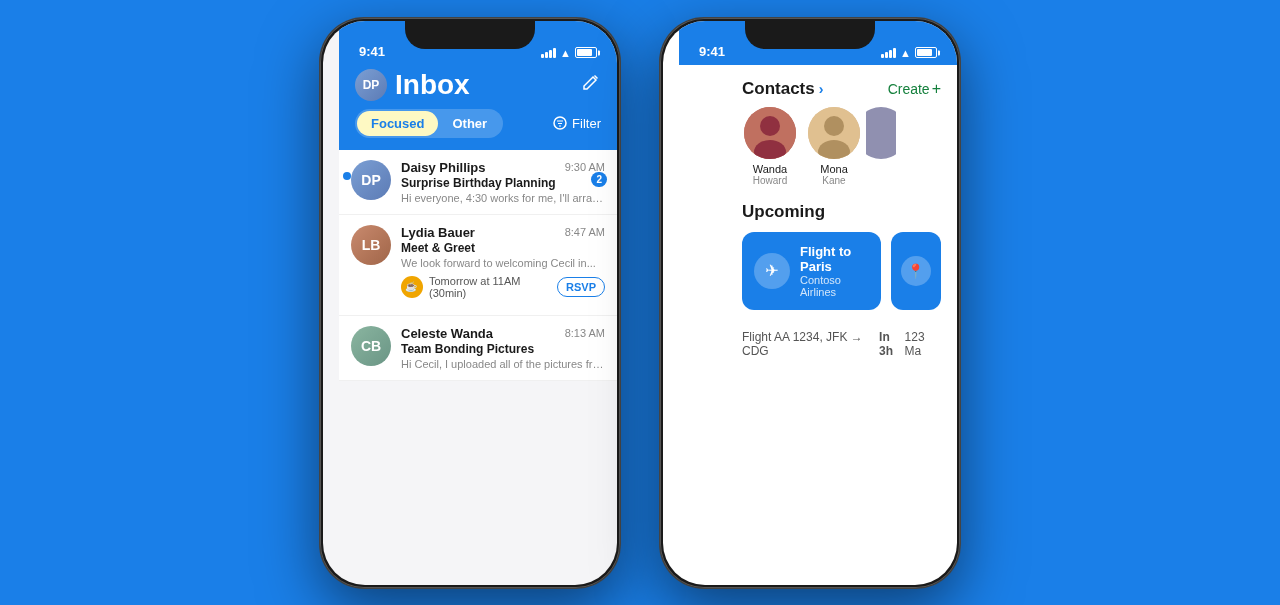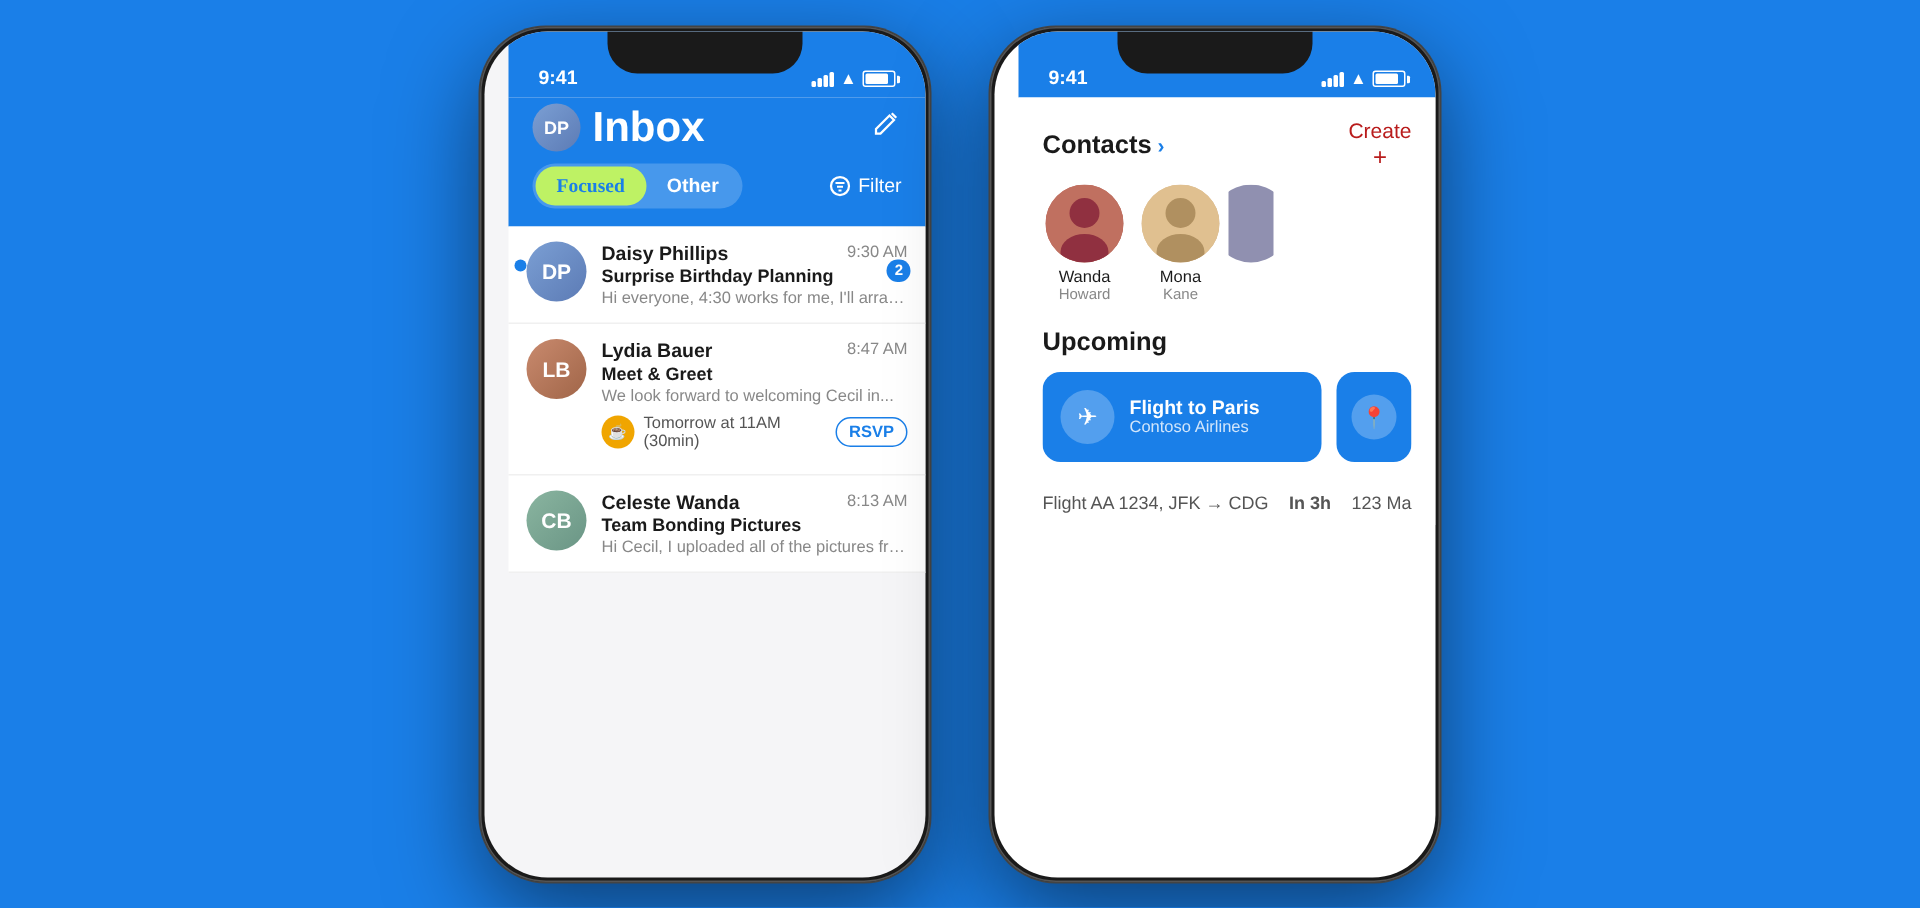--- a/index.html
+++ b/index.html
@@ -163,23 +163,22 @@
 
     .tab-btn {
       padding: 5px 14px;
       border-radius: 18px;
       font-size: 13px;
       font-weight: 600;
       cursor: pointer;
     }
 
     .tab-btn.active {
-      background: #bef264;
+      background: #fef9c3;
       color: #1a7fe8;
-      font-family: Liberation Serif, serif;
     }
 
     .tab-btn.inactive {
       color: white;
     }
 
     .filter-btn {
       display: flex;
       align-items: center;
       gap: 4px;
@@ -333,20 +332,21 @@
 
     .search-placeholder {
       color: #8e8e93;
       font-size: 14px;
     }
 
     
     .search-body {
       padding: 0;
       background: white;
+      margin-left: 47px;
     }
 
     .section-header {
       display: flex;
       justify-content: space-between;
       align-items: center;
       padding: 14px 16px 8px;
     }
 
     .section-title {
@@ -354,27 +354,26 @@
       font-weight: 700;
       color: #1a1a1a;
       display: flex;
       align-items: center;
       gap: 4px;
     }
 
     .chevron { color: #1a7fe8; font-size: 14px; }
 
     .create-btn {
-      color: #b91c1c;
+      color: #15803d;
       font-size: 14px;
       font-weight: 500;
       display: flex;
       align-items: center;
       gap: 2px;
-      flex-direction: column;
     }
 
     .contacts-row {
       display: flex;
       gap: 0;
       padding: 0 12px 12px;
       overflow: hidden;
     }
 
     .contact-item {

